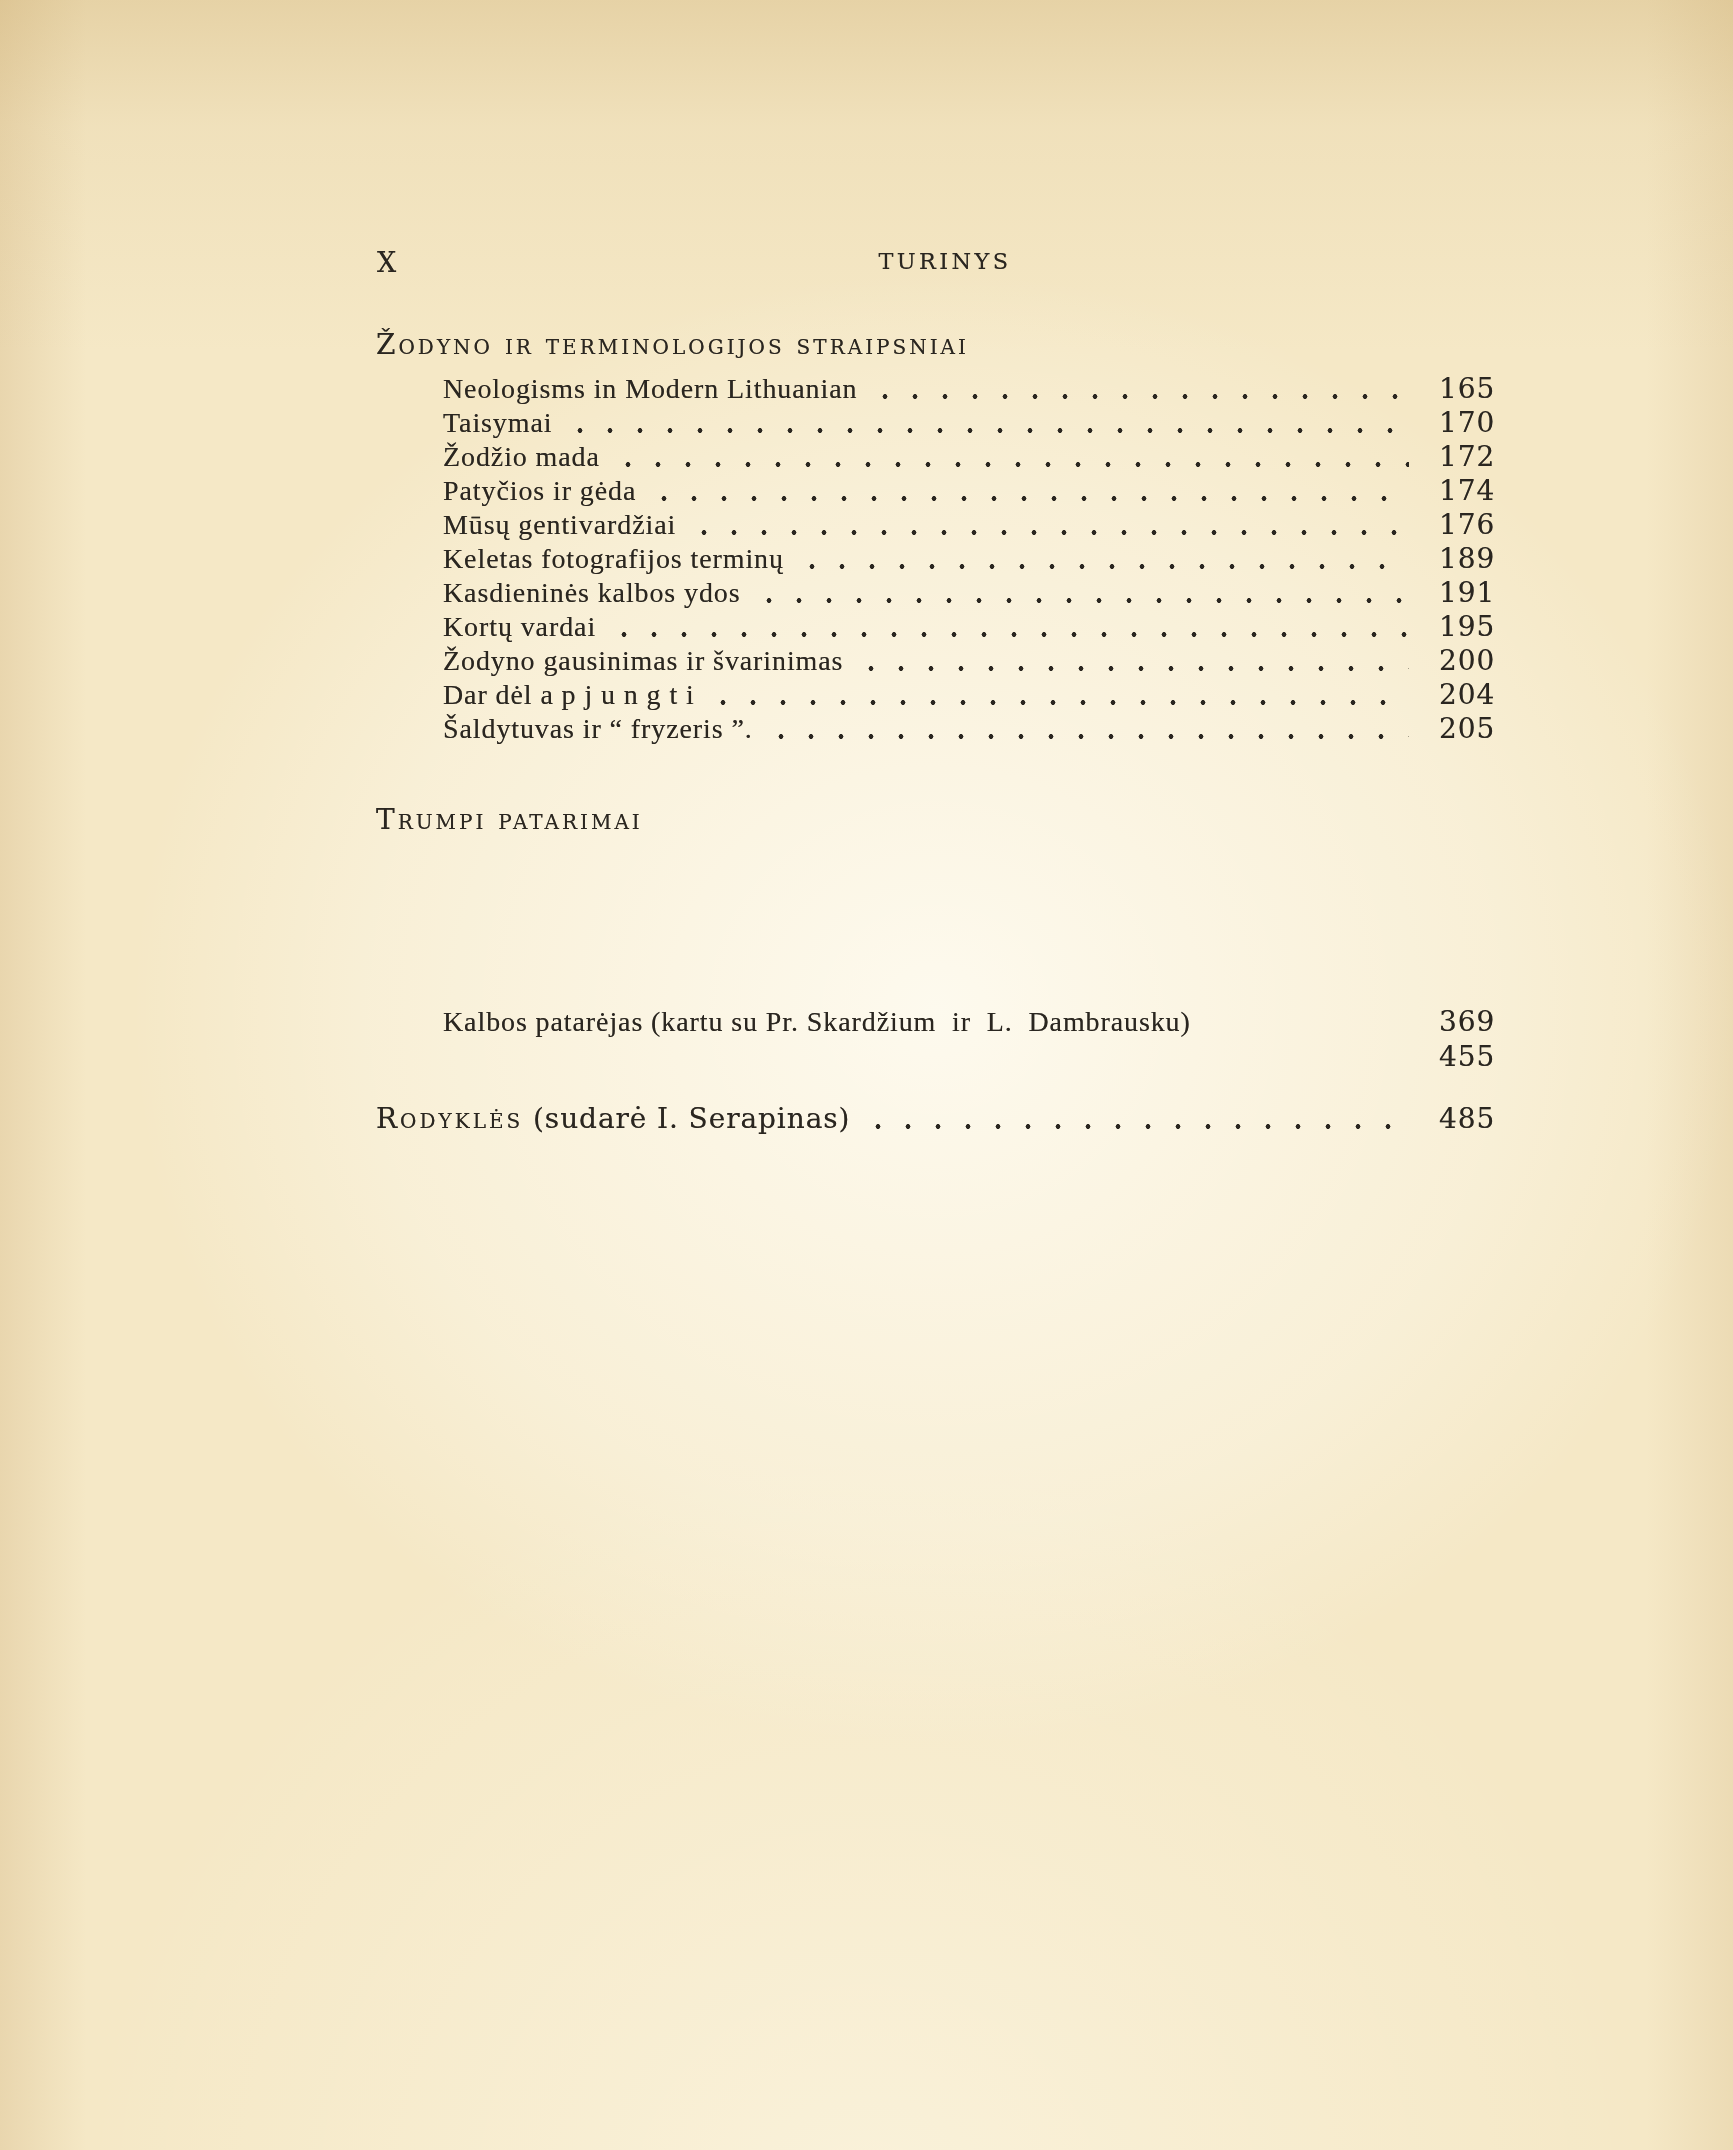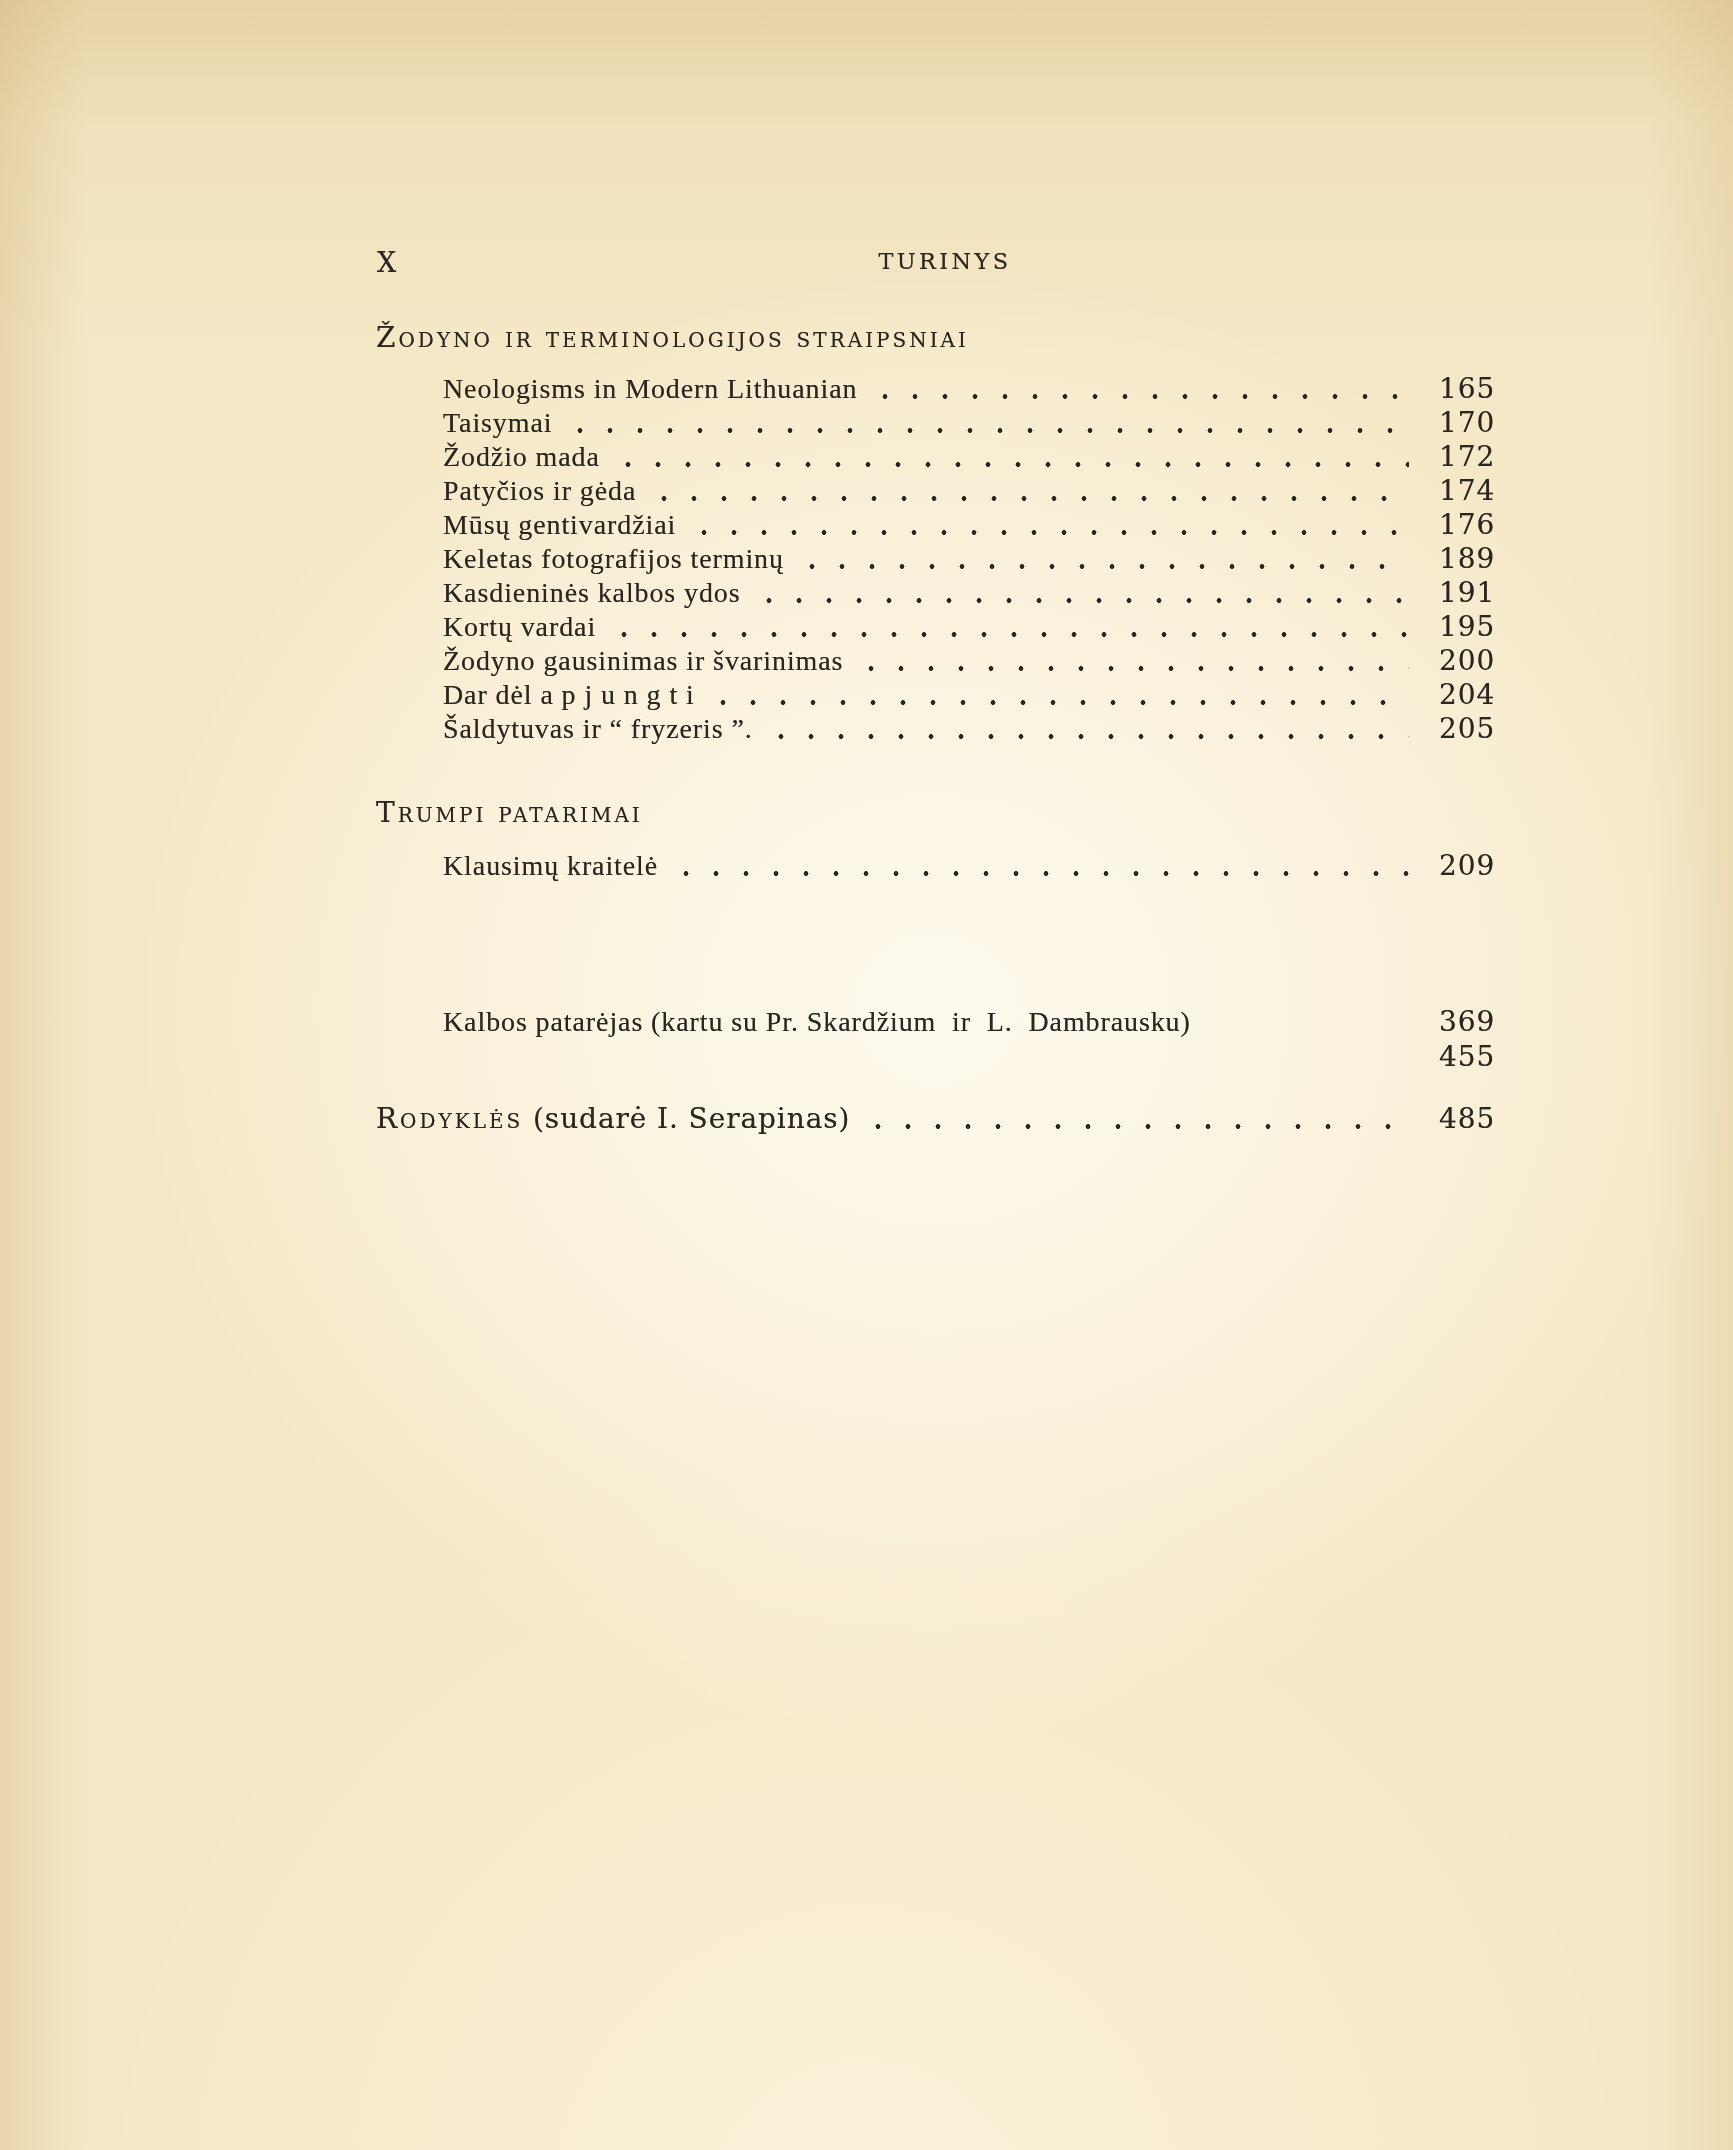--- a/index.html
+++ b/index.html
@@ -62,20 +62,21 @@
     background-image: none;
   }
   .pagenum {
     flex: 0 0 auto;
     width: 75px;
     text-align: left;
   }
   .heading-text, .smallcaps {
     font-variant: small-caps;
     letter-spacing: 3px;
+    margin-top: 7px;
   }
   .header-row {
     position: absolute;
     left: 0;
     width: 100%;
     top: 246px;
     height: 28px;
     font-size: 27px;
     line-height: 1;
     text-shadow: 0 0 0.6px rgba(42,38,32,0.55);
@@ -167,25 +168,20 @@
   <div class="row entry" style="top:715px">
     <span class="label label-wrap">Šaldytuvas ir “ fryzeris ”.</span>
     <span class="leader"></span>
     <span class="pagenum">205</span>
   </div>
 
   <div class="row heading" style="top:799px">
     <span class="heading-text">Trumpi patarimai</span>
   </div>
 
-  <div class="row entry" style="top:852px">
-    <span class="label label-wrap">Klausimų kraitelė</span>
-    <span class="leader"></span>
-    <span class="pagenum">209</span>
-  </div>
 
 
   <div class="row entry nodots" style="top:1008px">
     <span class="label label-wrap">Kalbos patarėjas (kartu su Pr. Skardžium  ir  L.  Dambrausku)</span>
     <span class="leader"></span>
     <span class="pagenum">369</span>
   </div>
   <div class="row entry nodots" style="top:1043px">
     <span class="leader"></span>
     <span class="pagenum">455</span>

